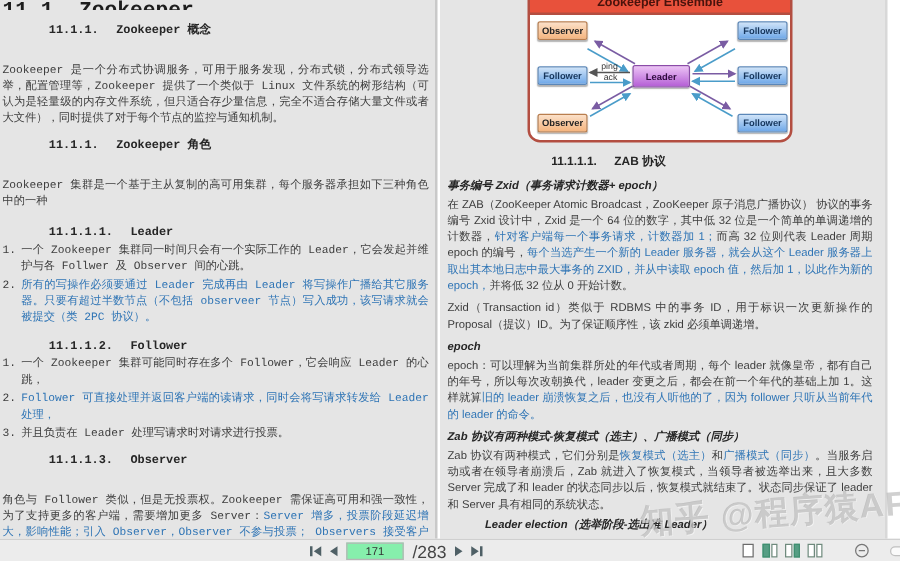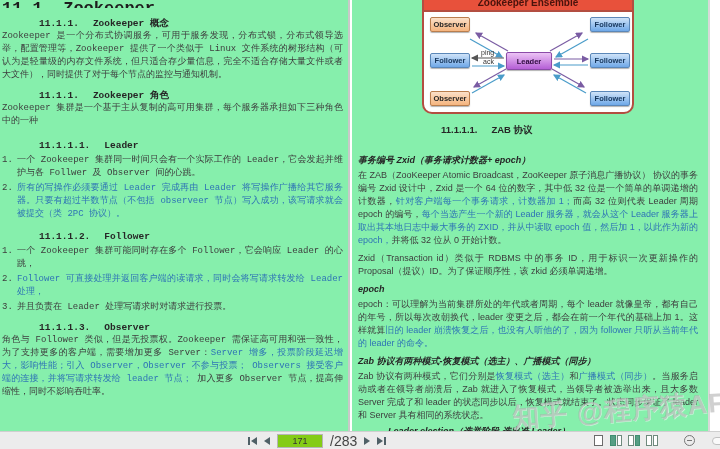--- a/index.html
+++ b/index.html
@@ -1,35 +1,35 @@
 <!DOCTYPE html>
 <html><head>
 <meta charset="utf-8">
 <style>
   * { margin:0; padding:0; box-sizing:border-box; }
   html,body { width:720px; height:449px; overflow:hidden; background:#fff;
               font-family:"Liberation Sans","DejaVu Sans",sans-serif; }
   .stage { position:relative; width:720px; height:449px; background:#fff; }
 
   
-  .page { position:absolute; top:0; height:431px; background:#86efac; overflow:hidden; }
+  .page { position:absolute; top:0; height:431px; background:#e5e5e5; overflow:hidden; }
   .page-left  { left:0;   width:348px; padding:0 5px 0 2px;font-family:Liberation Mono, monospace; }
   .page-right { left:352px; width:356px; padding:0 10px 0 6px; }
   .divider  { position:absolute; left:348px; top:0; width:2px; height:431px; background:#c9c9c9; }
   .edgeline { position:absolute; left:708px; top:0; width:2px; height:431px; background:#d8d8d8; }
 
   .para, .li-txt { font-size:9px; line-height:13px; color:#3d3d3d; text-align:justify; }
   .run-k { color:#3d3d3d; } .run-b { color:#2e74b5; }
 
   .clip-head { height:8px; overflow:hidden; }
   .clip-head span { display:inline-block; font-size:17px; font-weight:bold; color:#1d1d1d; margin-top:-11px; }
 
   .h2 { display:flex; gap:14px; padding-left:37px; font-weight:bold; color:#262626; font-size:9.5px; line-height:12px; }
   .h2.rp { padding-left:83px; }
-  .mt10{margin-top:10px}.mt12{margin-top:12px}.mt8{margin-top:8px}.mt4{margin-top:0}.mt6{margin-top:18px}.mt5{margin-top:5px}.mt3{margin-top:3px}
+  .mt10{margin-top:10px}.mt12{margin-top:12px}.mt8{margin-top:8px}.mt4{margin-top:20px}.mt6{margin-top:6px}.mt5{margin-top:5px}.mt3{margin-top:3px}
 
   .li { display:flex; margin-top:2px; }
   .li-num { width:15px; flex:0 0 15px; font-size:9px; line-height:13px; color:#3d3d3d; }
   .li-txt { flex:1; }
 
   .subhead { font-size:9px; font-weight:bold; font-style:italic; color:#262626; line-height:12px; }
   .subhead.ind { padding-left:30px; }
 
   
   .diagram { position:relative; width:212px; height:124px; margin:-10px 0 10px 64px;
@@ -55,21 +55,21 @@
                transform:rotate(-4deg); }
 
   
   .toolbar { position:absolute; left:0; bottom:0; width:720px; height:18px;
              background:#ececec; border-top:1px solid #cfcfcf; }
   .nav { position:absolute; left:248px; top:2px; display:flex; align-items:center; gap:7px; height:14px; }
   .navbtn { display:flex; align-items:center; gap:1px; background:none; border:none; cursor:pointer; padding:0; }
   .tri-l { width:0; height:0; border-top:4px solid transparent; border-bottom:4px solid transparent; border-right:6px solid #4f6066; }
   .tri-r { width:0; height:0; border-top:4px solid transparent; border-bottom:4px solid transparent; border-left:6px solid #4f6066; }
   .bar { width:2px; height:8px; background:#4f6066; }
-  .page-input { width:46px; height:14px; border:1px solid #b5b5b5; background:#84cc16; font-size:9px;
+  .page-input { width:46px; height:14px; border:1px solid #b5b5b5; background:#86efac; font-size:9px;
                 text-align:center; color:#333; font-family:"Liberation Sans",sans-serif; }
   .page-total { font-size:14px; color:#444; }
 
   .views { position:absolute; left:592px; top:3px; display:flex; gap:6px; align-items:center; }
   .vicon { width:12px; height:11px; display:flex; gap:1px; cursor:pointer; }
   .vi-rect { flex:1; border:1px solid #6f8a7d; background:#fff; }
   .vi-fill { background:#569e84; border-color:#3f8f70; }
   .vi-single { border:1px solid #6b6b6b; background:#fff; width:9px; margin:0 auto; }
   .zoom-out { position:absolute; left:684px; top:3px; width:11px; height:11px; border:1px solid #777;
               border-radius:50%; cursor:pointer; }

